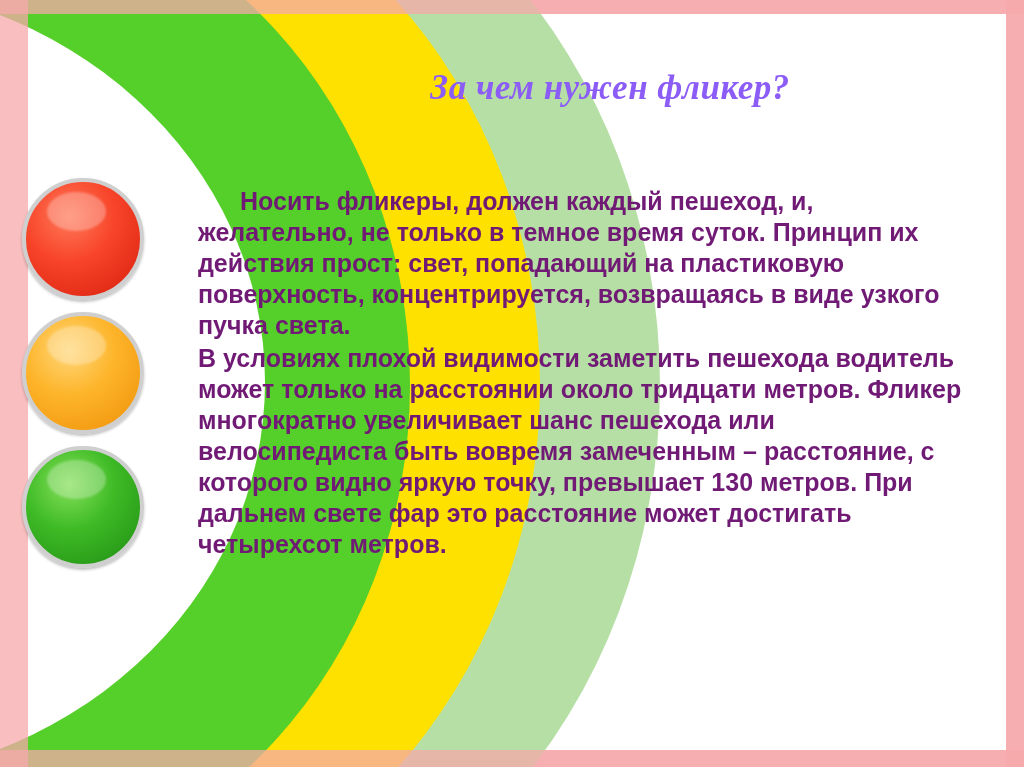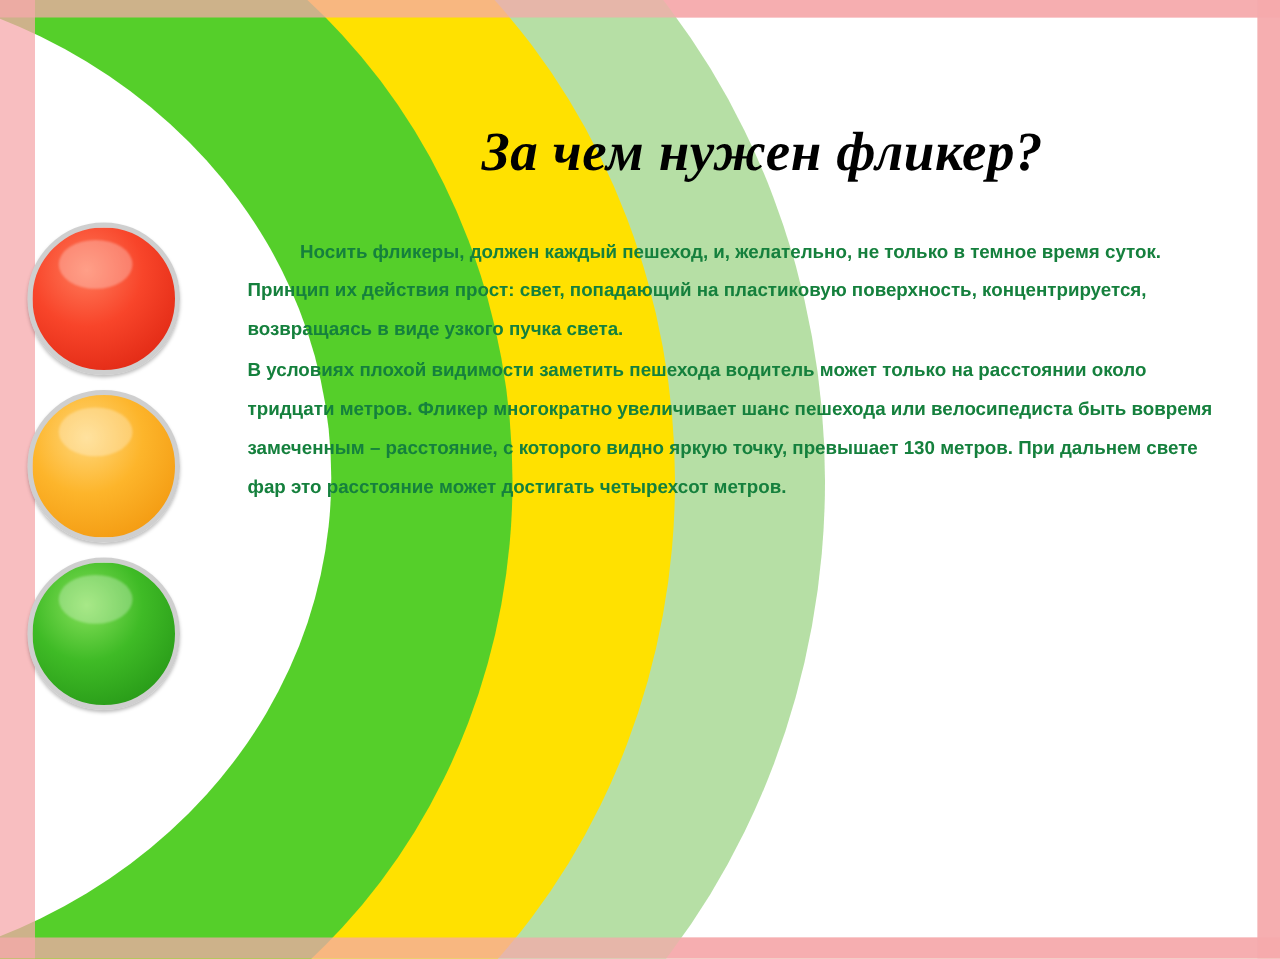--- a/index.html
+++ b/index.html
@@ -154,35 +154,34 @@
   
   .title {
     position: absolute;
     left: 230px;
     top: 68px;
     width: 760px;
     text-align: center;
     font-family: "Liberation Serif", serif;
     font-weight: bold;
     font-style: italic;
-    font-size: 44px;
-    color: #000000;
+    font-size: 35px;
+    color: #8b5cf6;
     letter-spacing: .5px;
-    margin-top: 28px;
   }
 
   .body-text {
     position: absolute;
     left: 198px;
     top: 186px;
     width: 772px;
-    font-size: 15px;
+    font-size: 25px;
     font-weight: bold;
     line-height: 31px;
-    color: #15803d;
+    color: #701a75;
   }
   .body-text p {
     margin: 0 0 2px 0;
   }
   .body-text p.indent {
     text-indent: 42px;
   }
 </style>
 </head>
 <body>

